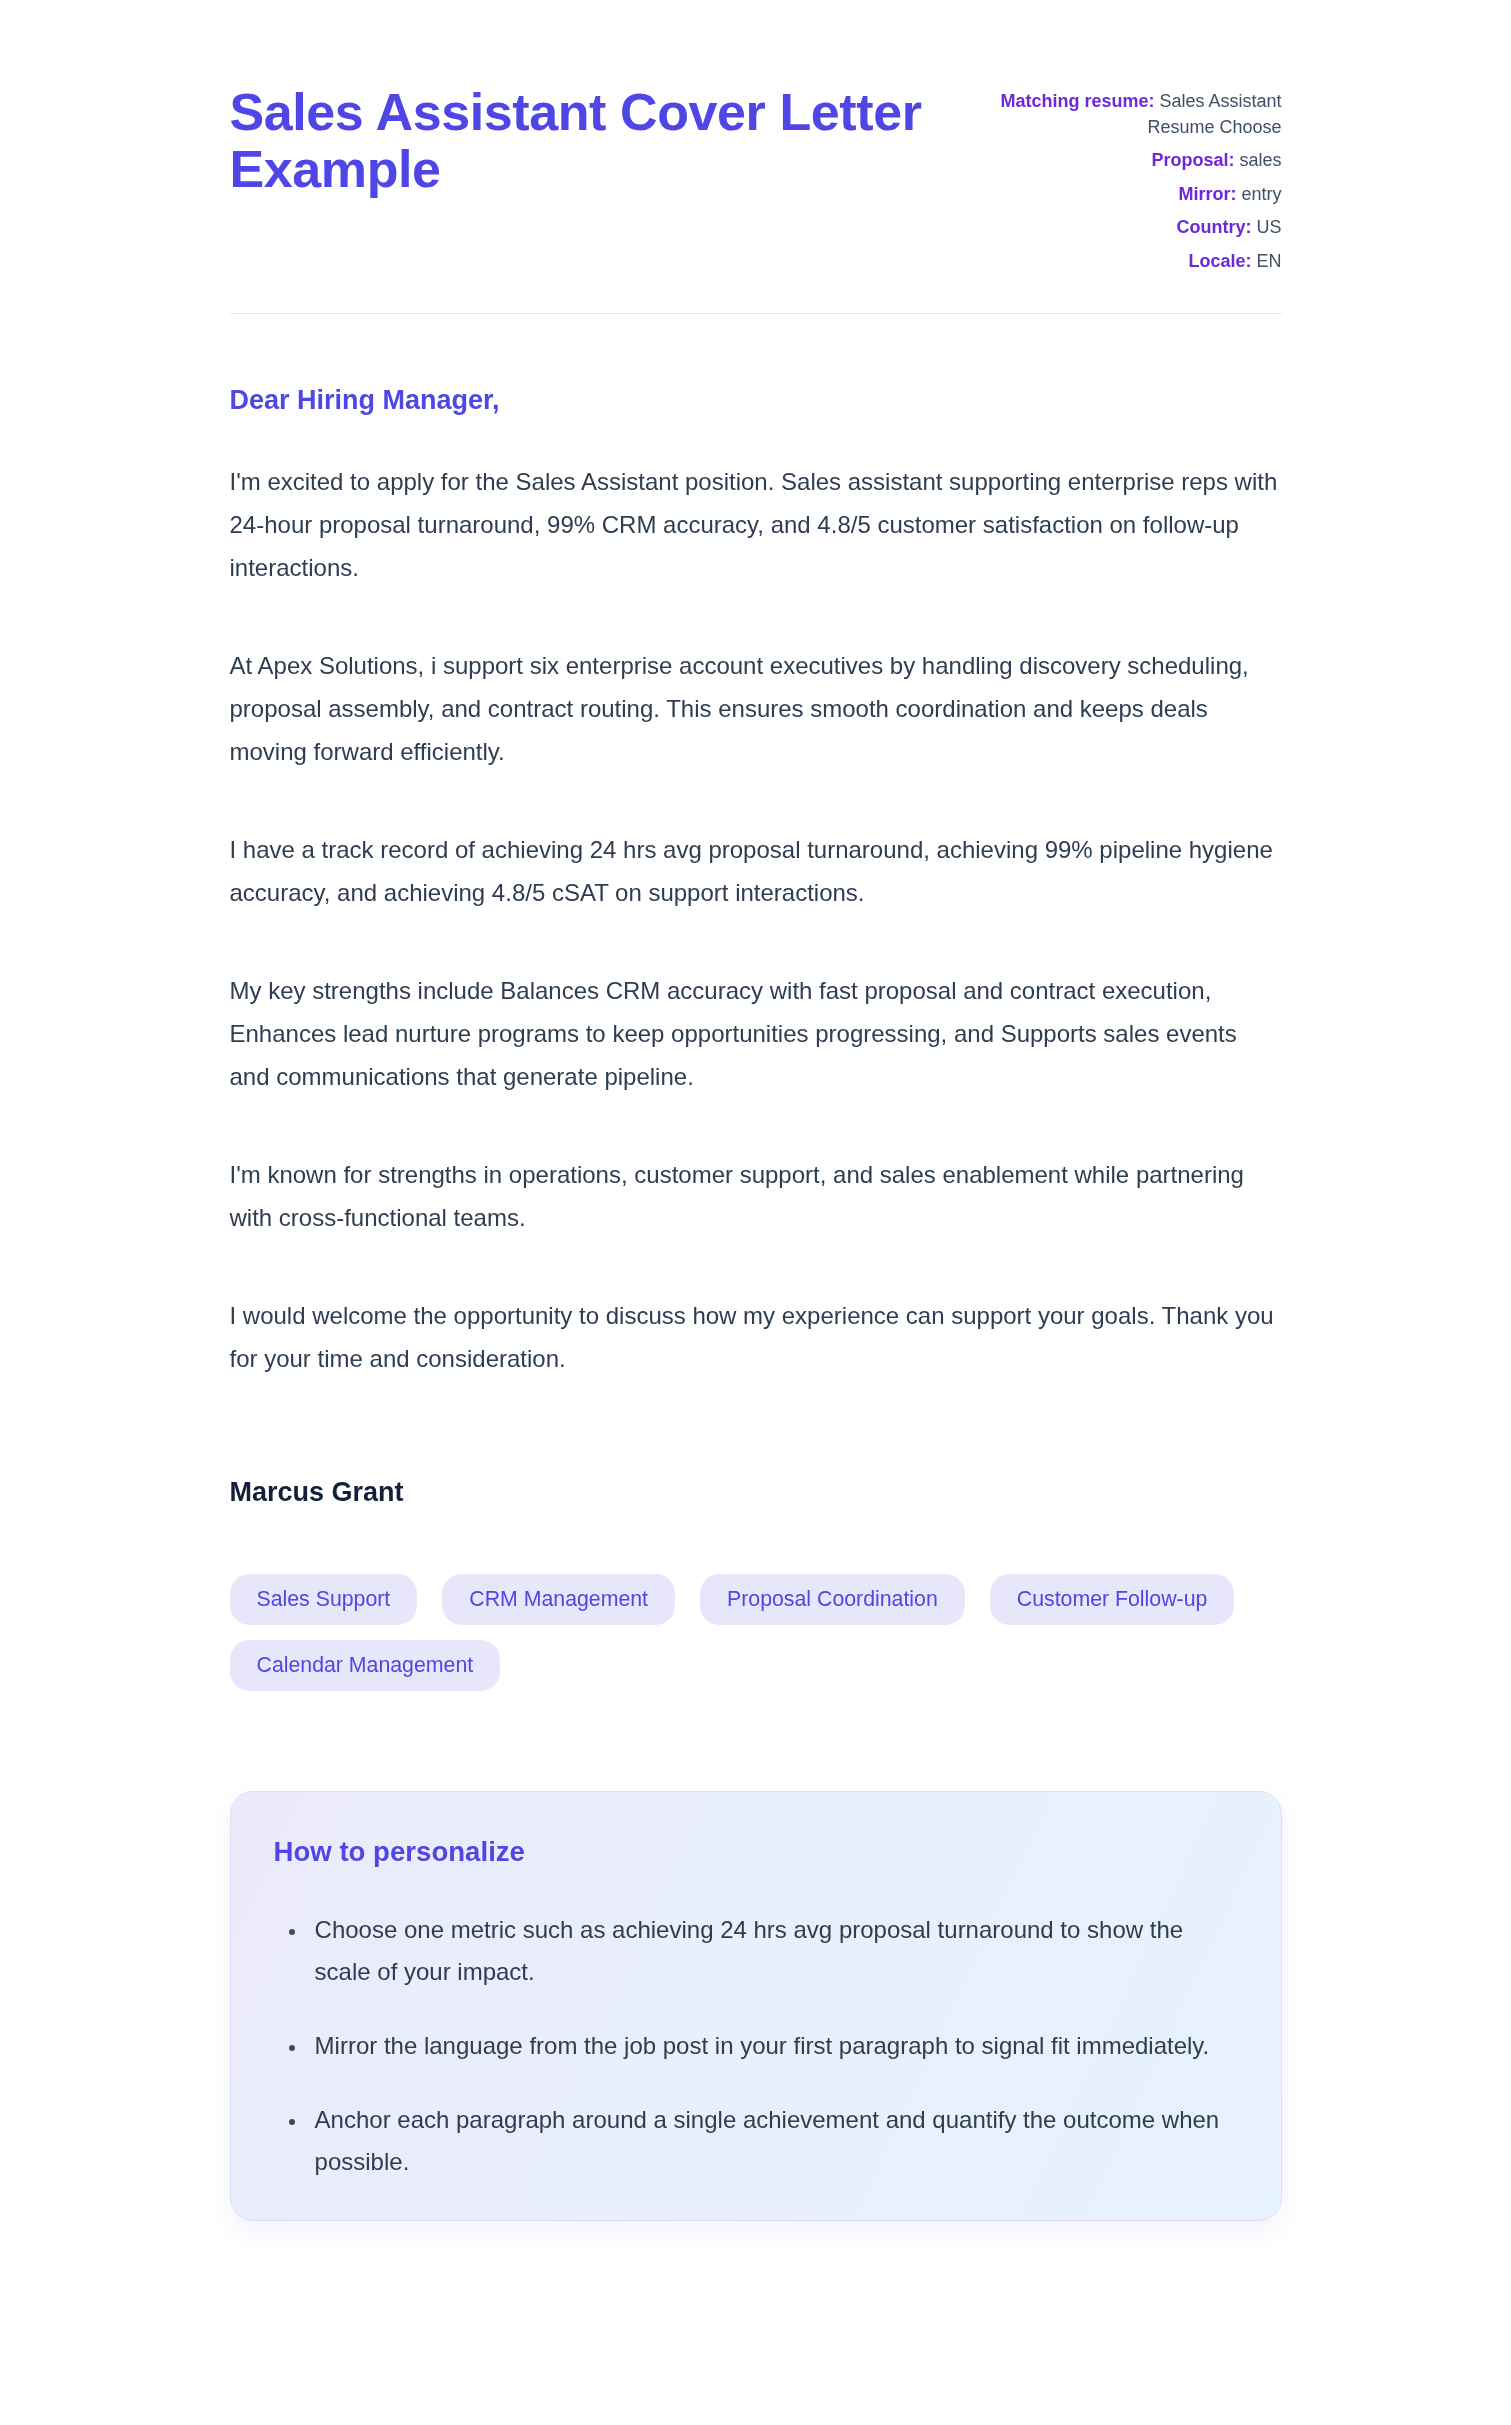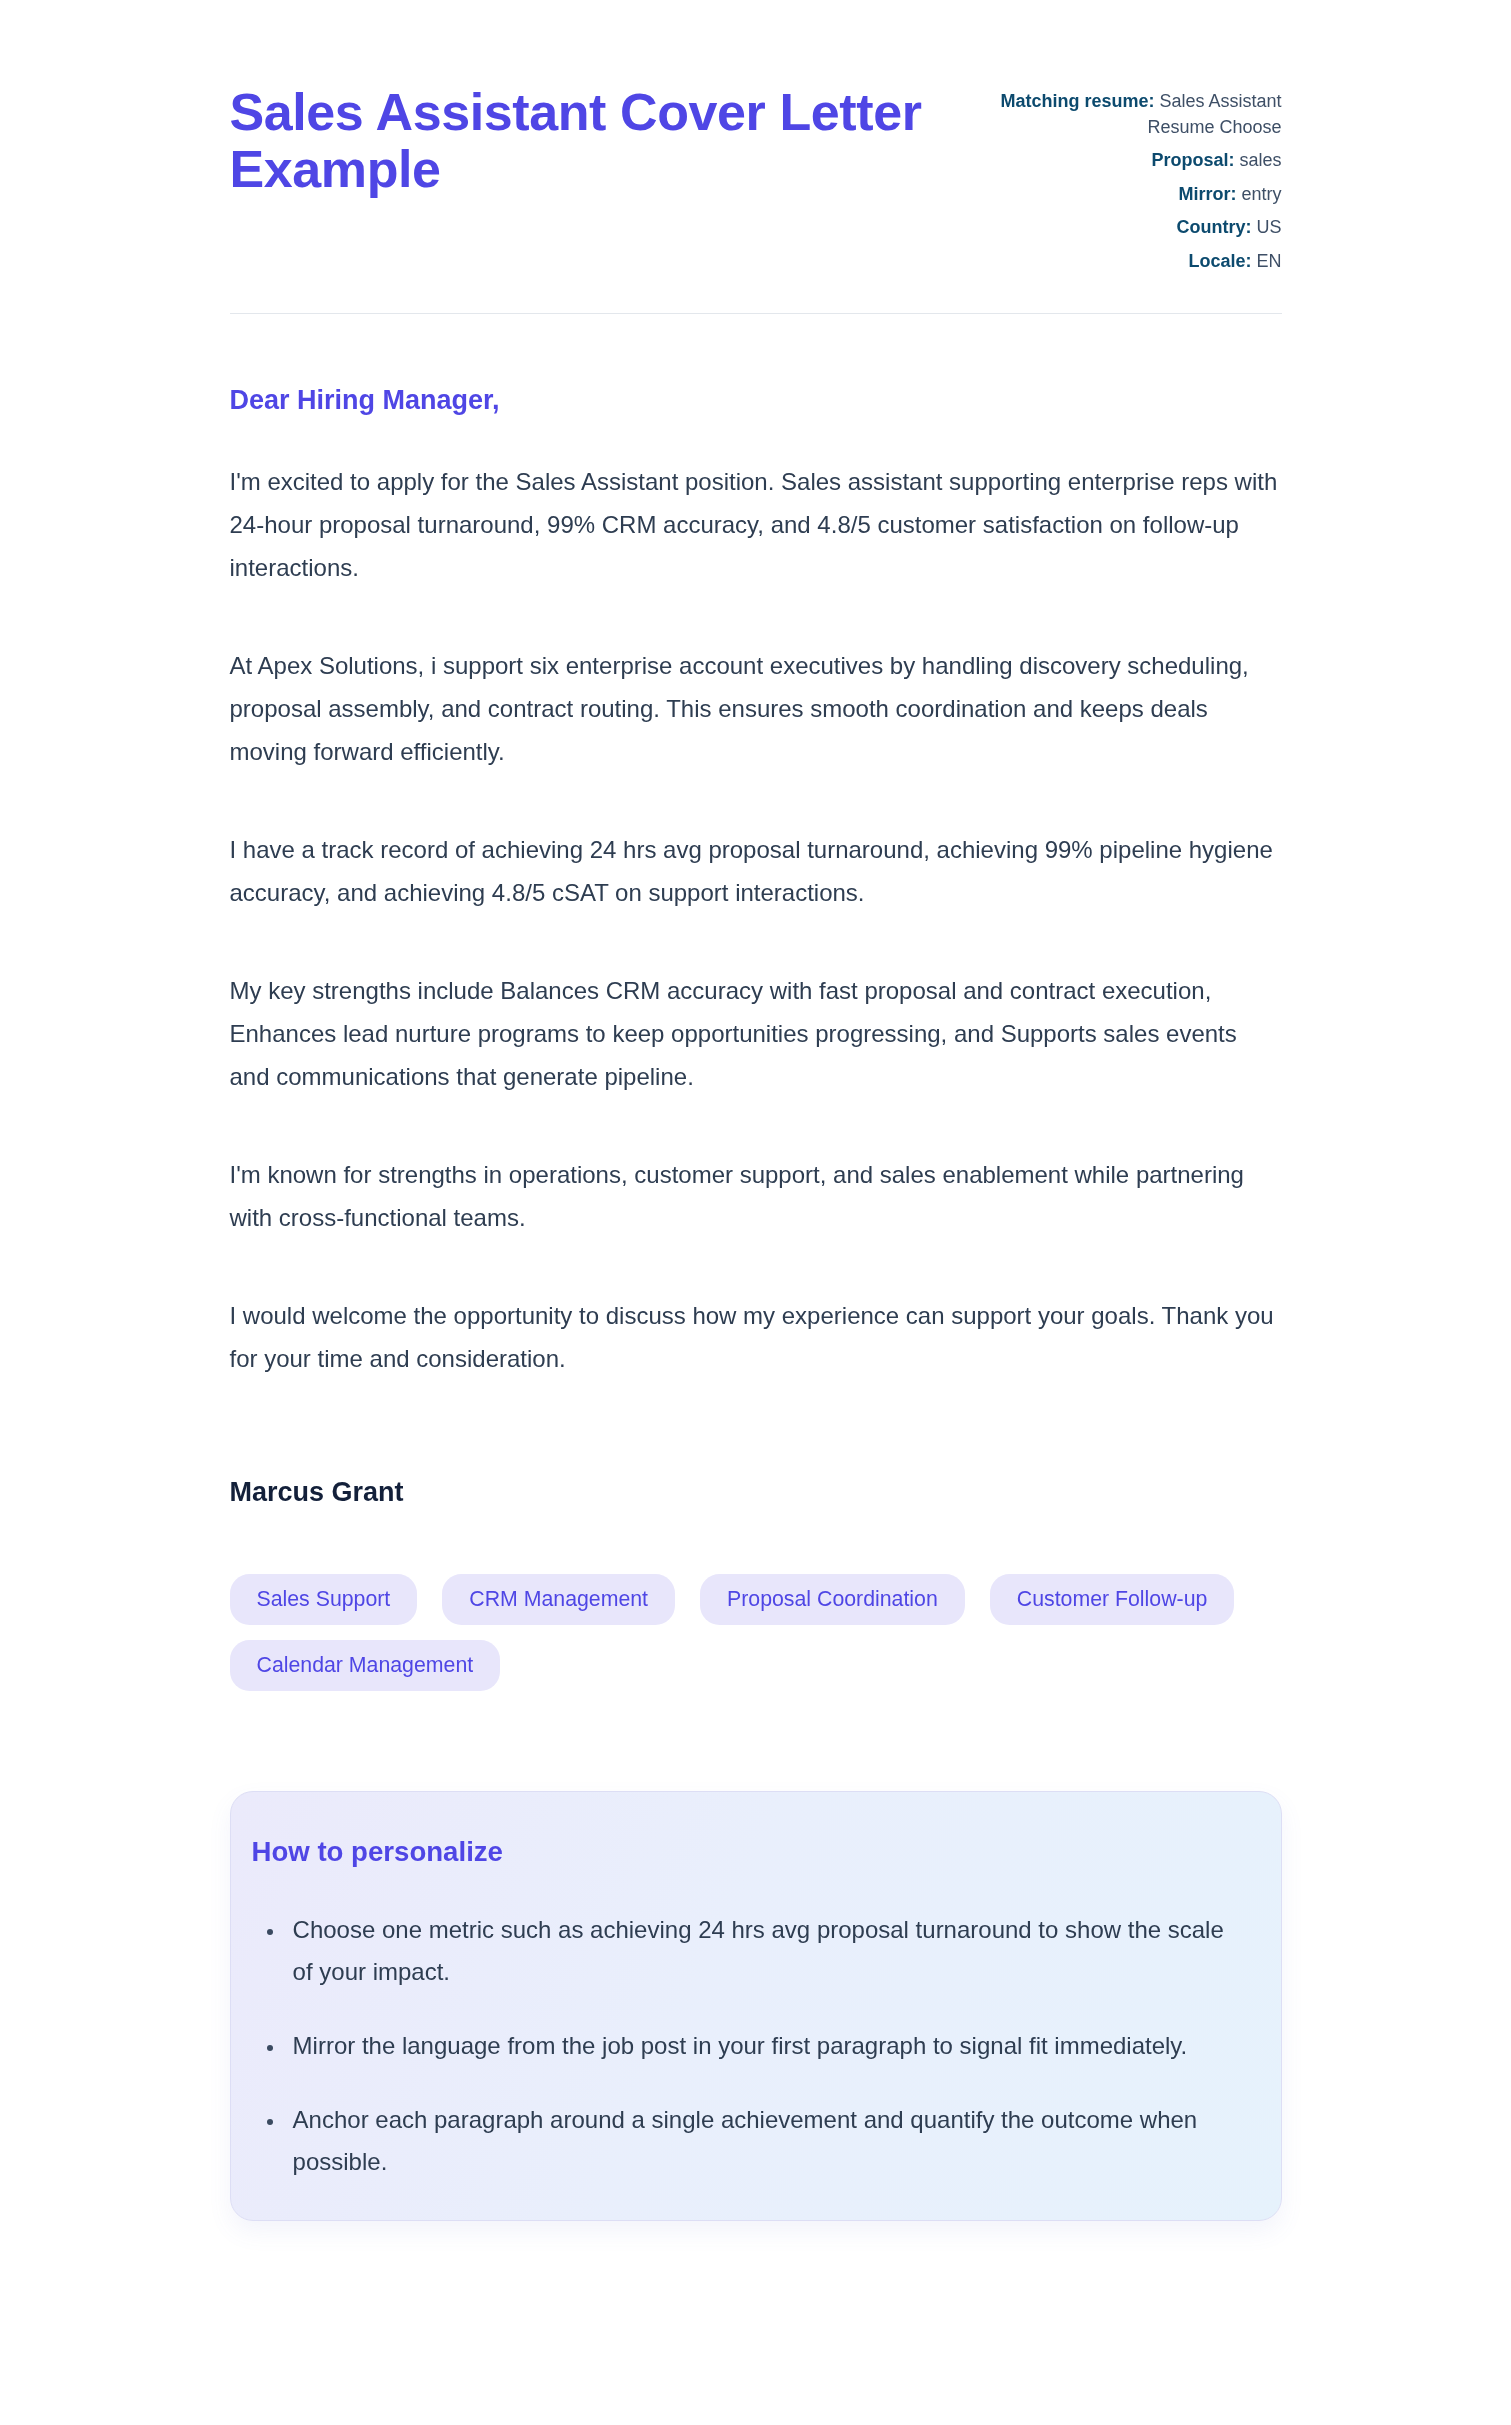--- a/index.html
+++ b/index.html
@@ -36,21 +36,21 @@
   .meta {
     width:298px;
     flex-shrink:0;
     text-align:right;
     color:#3e4f66;
     font-size:18px;
     line-height:1.42;
     padding-top:5.3px;
   }
   .meta-row { margin-bottom:8px; }
-  .meta-label { font-weight:700; color:#0c4a6e; }
+  .meta-label { font-weight:700; color:#6d28d9; }
 
   .divider {
     border:none;
     border-top:1.8px solid #e3e7ec;
     margin-top:30px;
   }
 
   
   .greeting {
     margin-top:68px;
@@ -101,21 +101,21 @@
     cursor:pointer;
   }
 
   
   .callout {
     margin-top:100px;
     border-radius:23px;
     border:0.9px solid #dddef5;
     background:linear-gradient(115deg,#ebeafb 0%,#e9effc 45%,#e6f2fc 100%);
     box-shadow:0 10.7px 23px rgba(100,116,200,0.08);
-    padding:41px 43px 37px 21px;
+    padding:41px 43px 37px 43px;
   }
   .callout-title {
     color:#4f46e5;
     font-size:27.6px;
     font-weight:700;
     line-height:1.35;
   }
   .callout-list {
     margin-top:39px;
     padding-left:34px;

